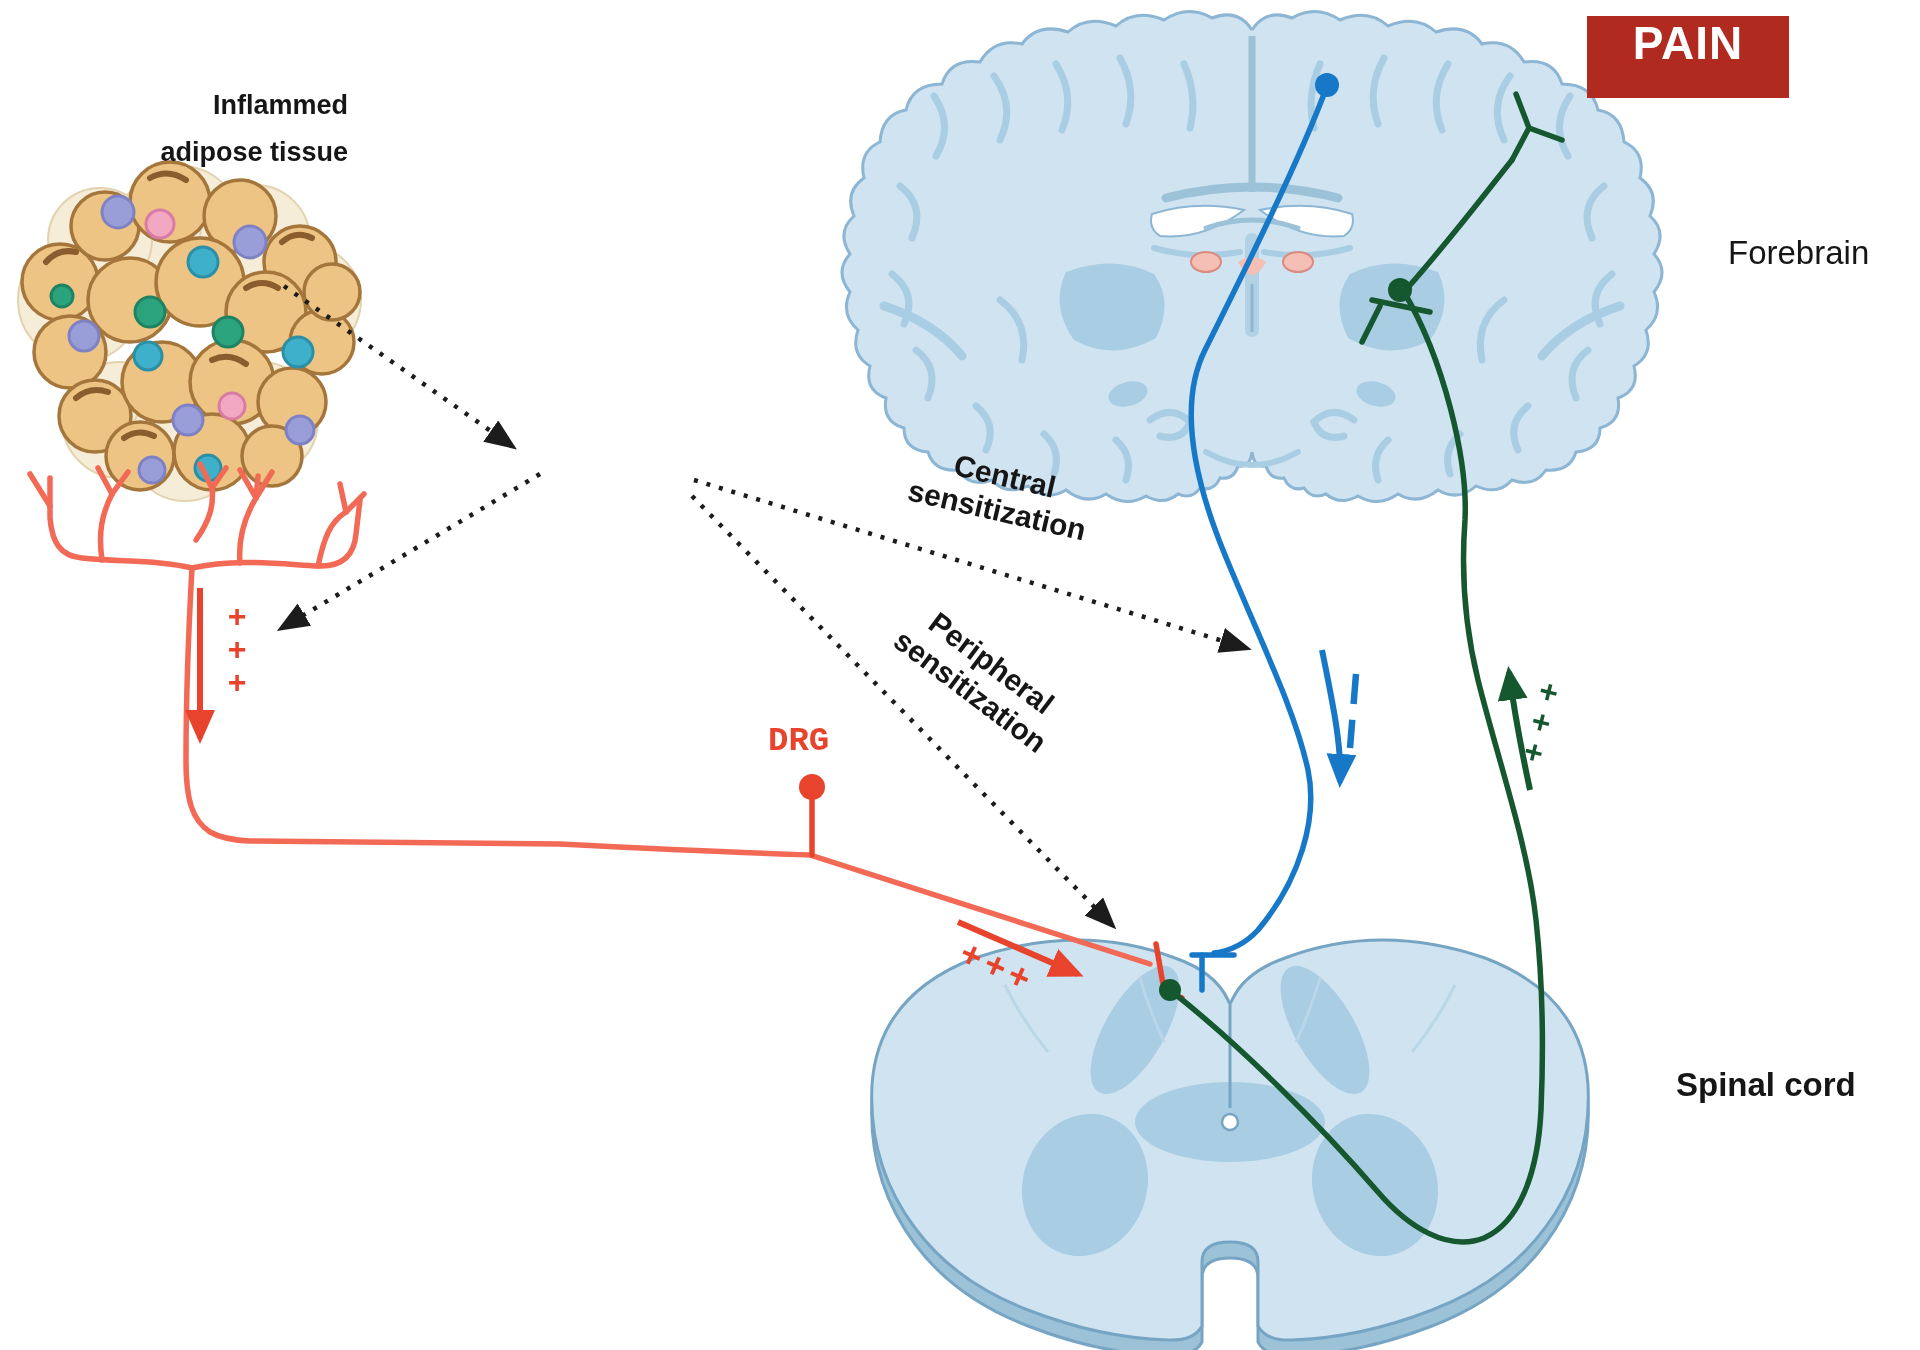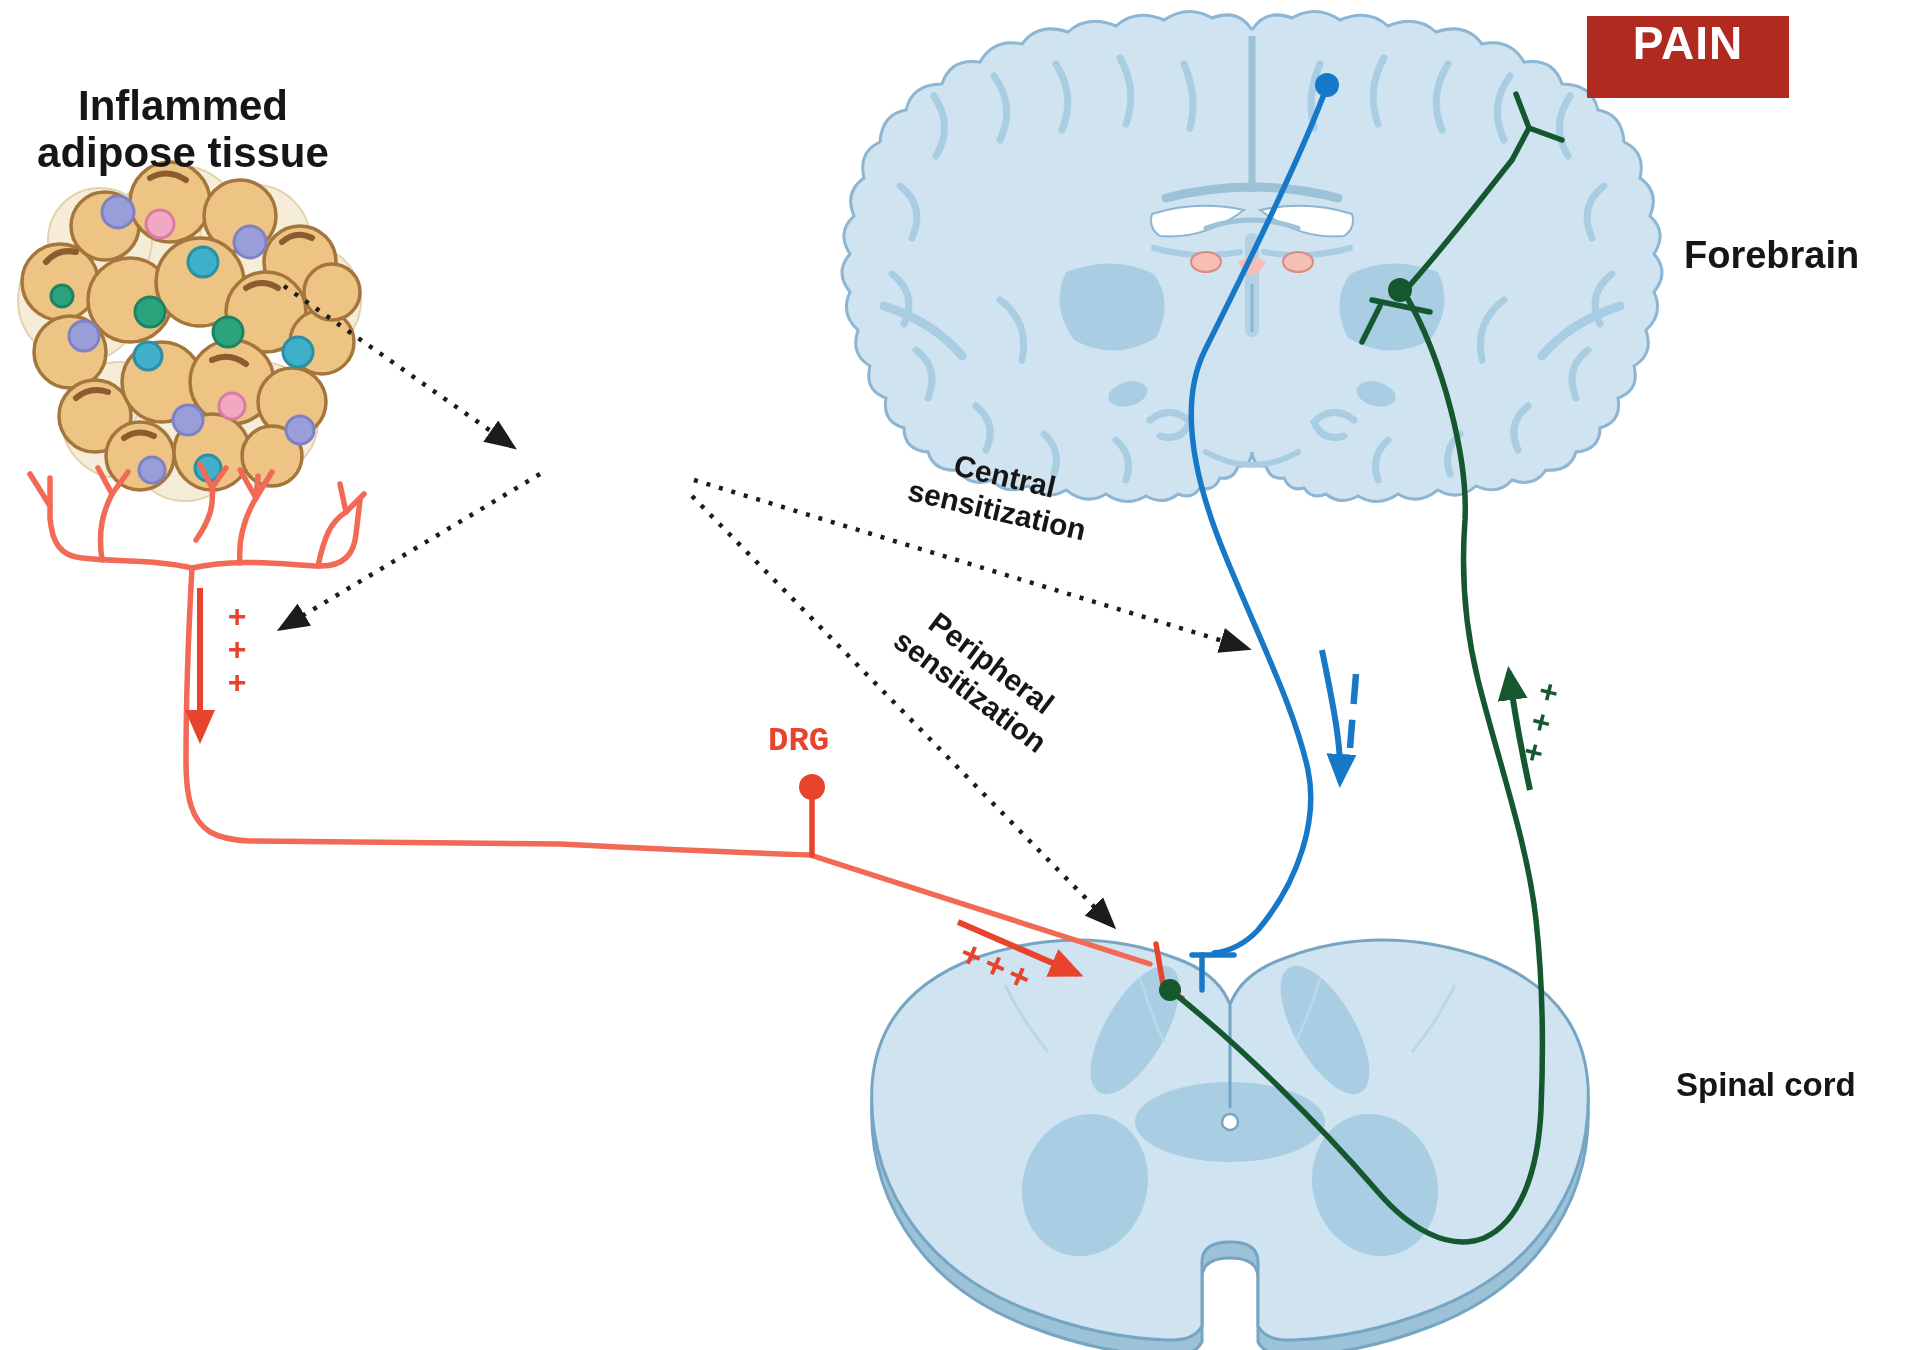--- a/index.html
+++ b/index.html
@@ -1,28 +1,28 @@
 <!DOCTYPE html>
 <html style="--red: #e8432c; --red-nerve: #f26a55; --badge: #b02a20; --badge-text: #ffffff; --blue: #1878c8; --green: #15572e; --black: #1c1c1c; --text: #161616; --brain-fill: #cfe3f1; --brain-line: #8cb6d4; --brain-feature: #a9cde2; --brain-deep: #9cc2d8; --ventricle: #ffffff; --pink: #f5bfb5; --cord-fill: #cfe3f1; --cord-rim: #9cc2d8; --cord-gray: #a9cde2; --cord-line: #76a5c4; --adipo-fill: #edc483; --adipo-line: #a5763c; --adipo-bg: #f6edd8; --adipo-bg-line: #e3d2ae; --cell-purple: #9a9ed8; --cell-purple-line: #7e82c4; --cell-teal: #3fb0c9; --cell-green: #2ba47e; --cell-pink: #f2a8c3;"><head>
 <meta charset="utf-8">
 <style>
   html,body{margin:0;padding:0;background:#ffffff;}
   #stage{position:relative;width:1920px;height:1350px;background:#fff;overflow:hidden;
          font-family:"Liberation Sans", sans-serif;}
   #art{position:absolute;left:0;top:0;width:1920px;height:1350px;}
   .lbl{position:absolute;color:var(--text);}
-  .title{left:18px;top:82px;width:330px;text-align:center;font-weight:bold;
-         font-size:42px;line-height:47px;}
+  .title{left:18px;top:82px;width:330px;text-align:right;font-weight:bold;
+         font-size:27px;line-height:47px;}
   .cytokines{left:470px;top:396px;width:280px;text-align:center;font-size:31px;
          line-height:40px;color:#222;}
   .central{left:870px;top:458px;width:262px;text-align:center;font-weight:bold;
          font-size:30px;line-height:35px;transform:rotate(13deg);}
   .peripheral{left:850px;top:642px;width:262px;text-align:center;font-weight:bold;
          font-size:30px;line-height:35px;transform:rotate(37deg);}
-  .forebrain{left:1684px;top:234px;font-weight:bold;font-size:38px;}
+  .forebrain{left:1728px;top:234px;font-weight:normal;font-size:33px;}
   .spinalcord{left:1676px;top:1066px;font-weight:bold;font-size:33px;}
   .drg{left:768px;top:722px;font-weight:bold;font-size:34px;color:var(--red);font-family:Liberation Mono, monospace;}
   .pain{left:1587px;top:16px;width:202px;height:82px;background:var(--badge);
         color:var(--badge-text);font-weight:bold;font-size:46px;display:flex;
         align-items:flex-start;justify-content:center;letter-spacing:1px;}
   .plus-col{position:absolute;font-weight:bold;line-height:33px;font-size:32px;
         text-align:center;width:34px;}
   .plus-col span{display:block;}
   .plus-nerve{left:220px;top:600px;color:var(--red);}
   .plus-green{left:1524px;top:676px;color:var(--green);transform:rotate(14deg);line-height:31px;}

